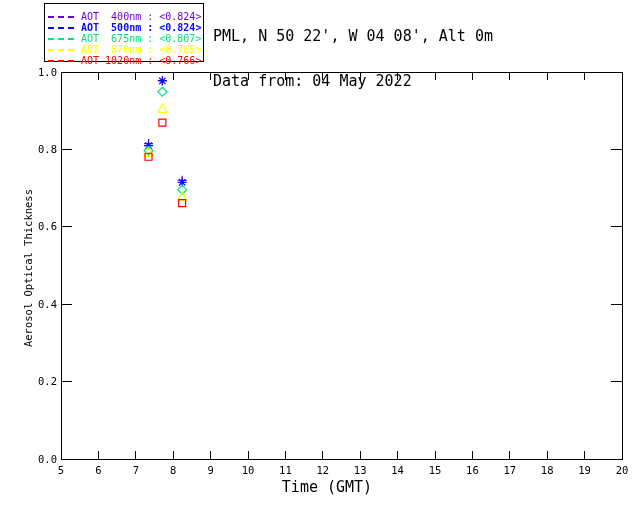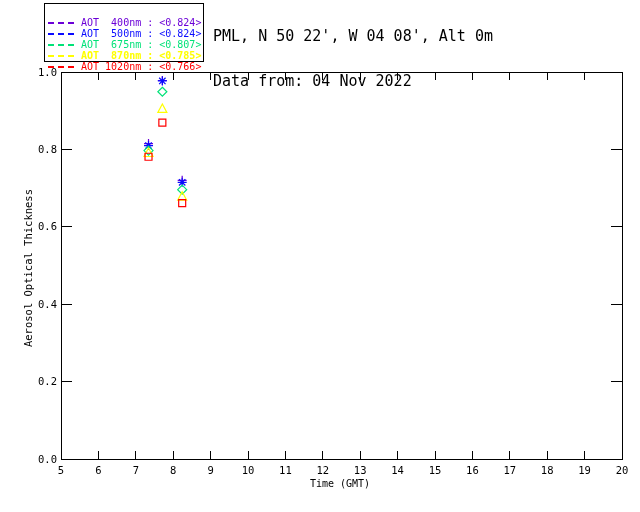--- a/index.html
+++ b/index.html
@@ -12,21 +12,21 @@
     overflow:hidden;
     cursor:default;
   }
   .legend{
     position:absolute;
     left:44px;top:3px;
     width:160px;height:59px;
     border:1px solid #000;
     background:#fff;
     box-sizing:border-box;
-    padding-top:14px;
+    padding-top:8px;
     z-index:2;
   }
   .legend-row{
     display:flex;
     align-items:center;
     height:10.8px;
     padding-left:3px;
   }
   .legend-dash{
     width:28px;height:2px;
@@ -41,24 +41,24 @@
   .titles{
     position:absolute;
     left:213px;top:6px;
     font-size:15px;
     line-height:12px;
     white-space:pre;
   }
   .plot-subtitle{margin-top:9px;}
   .xaxis-title{
     position:absolute;
-    left:240px;top:478px;
+    left:227px;top:478px;
     width:200px;
     text-align:center;
-    font-size:10px;
+    font-size:15px;
     white-space:pre;
   }
   .yaxis-title{
     position:absolute;
     left:28px;top:268px;
     font-size:10.5px;
     white-space:nowrap;
     transform:translate(-50%,-50%) rotate(-90deg);
   }
   svg.plot{position:absolute;left:0;top:0;}
@@ -68,39 +68,39 @@
 
 <div class="screen">
 
   <div class="legend" id="legend">
       <div class="legend-row">
         <span class="legend-dash" style="background: repeating-linear-gradient(to right, rgb(107, 0, 215) 0px, rgb(107, 0, 215) 6px, transparent 6px, transparent 10px);"></span>
         <span class="legend-label" style="color: rgb(107, 0, 215);">AOT  400nm : &lt;0.824&gt;</span>
       </div>
       <div class="legend-row">
         <span class="legend-dash" style="background: repeating-linear-gradient(to right, rgb(10, 10, 255) 0px, rgb(10, 10, 255) 6px, transparent 6px, transparent 10px);"></span>
-        <span class="legend-label" style="color: rgb(10, 10, 255);">AOT  500nm : &lt;0.824&gt;</span>
+        <span class="legend-label" style="color: rgb(10, 10, 255); font-weight: bold;">AOT  500nm : &lt;0.824&gt;</span>
       </div>
       <div class="legend-row">
         <span class="legend-dash" style="background: repeating-linear-gradient(to right, rgb(0, 226, 120) 0px, rgb(0, 226, 120) 6px, transparent 6px, transparent 10px);"></span>
         <span class="legend-label" style="color: rgb(0, 226, 120); text-align: center;">AOT  675nm : &lt;0.807&gt;</span>
       </div>
       <div class="legend-row">
         <span class="legend-dash" style="background: repeating-linear-gradient(to right, rgb(255, 255, 0) 0px, rgb(255, 255, 0) 6px, transparent 6px, transparent 10px);"></span>
-        <span class="legend-label" style="color: rgb(255, 255, 0); font-weight: bold;">AOT  870nm : &lt;0.785&gt;</span>
+        <span class="legend-label" style="color: rgb(255, 255, 0);">AOT  870nm : &lt;0.785&gt;</span>
       </div>
       <div class="legend-row">
         <span class="legend-dash" style="background: repeating-linear-gradient(to right, rgb(255, 0, 0) 0px, rgb(255, 0, 0) 6px, transparent 6px, transparent 10px);"></span>
         <span class="legend-label" style="color: rgb(255, 0, 0); text-align: center;">AOT 1020nm : &lt;0.766&gt;</span>
       </div>
     </div>
 
   <div class="titles">
     <div class="plot-title">PML, N 50 22', W 04 08', Alt 0m</div>
-    <div class="plot-subtitle">Data from: 04 Nov 2022</div>
+    <div class="plot-subtitle">Data from: 04 May 2022</div>
   </div>
 
   <svg class="plot" id="plot-svg" width="640" height="512">
       <rect x="61" y="72" width="561" height="387" fill="none" stroke="#000000" stroke-width="1" shape-rendering="crispEdges"></rect>
       <line x1="61" y1="459" x2="61" y2="451" stroke="#000000" shape-rendering="crispEdges"></line>
       <line x1="61" y1="72" x2="61" y2="80" stroke="#000000" shape-rendering="crispEdges"></line>
       <text x="61" y="474" text-anchor="middle" font-family="&quot;DejaVu Sans Mono&quot;, monospace" font-size="10.5px" fill="#000000">5</text>
       <line x1="98.4" y1="459" x2="98.4" y2="451" stroke="#000000" shape-rendering="crispEdges"></line>
       <line x1="98.4" y1="72" x2="98.4" y2="80" stroke="#000000" shape-rendering="crispEdges"></line>
       <text x="98.4" y="474" text-anchor="middle" font-family="&quot;DejaVu Sans Mono&quot;, monospace" font-size="10.5px" fill="#000000">6</text>

